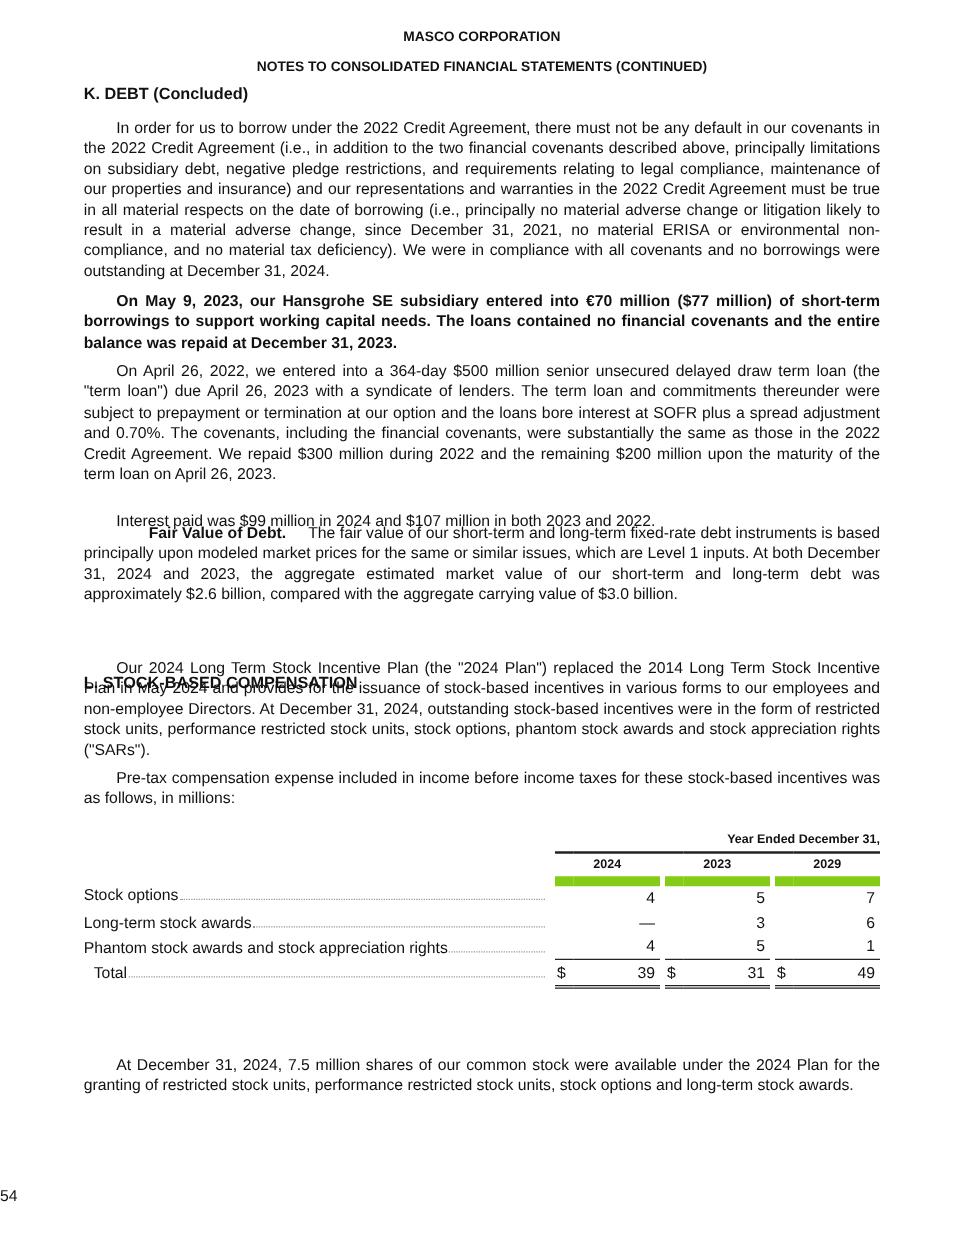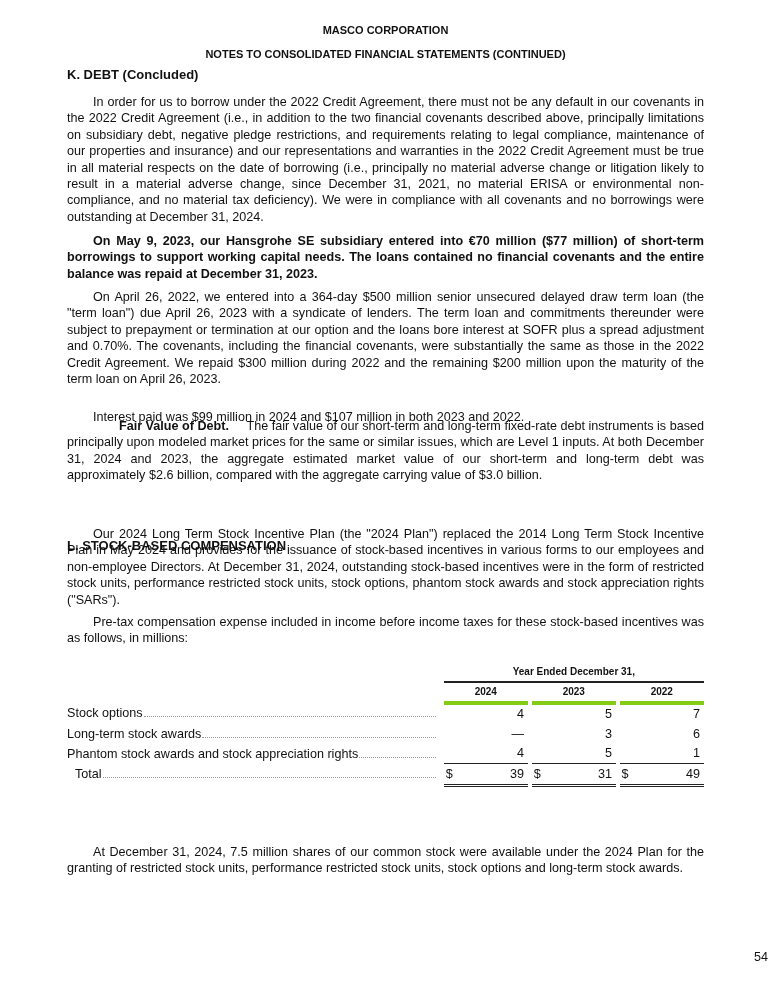--- a/index.html
+++ b/index.html
@@ -13,26 +13,26 @@
   .bold { font-weight: bold; padding-left: 26px; }
   table.fin { position: absolute; left: 0; top: 662px; width: 637px; border-collapse: collapse; font-size: 12.6px; }
   table.fin td { padding: 0; height: 19.5px; vertical-align: middle; }
   .lbl { width: 372px; white-space: nowrap; overflow: hidden; }
   .lbl-inner { display: flex; align-items: baseline; }
   .lbl-text { white-space: nowrap; }
   .dots { flex: 1; border-bottom: 1px dotted #999; margin: 0 4px 3px 1px; min-width: 6px; }
   .gap { width: 4px; }
   .cur { width: 14px; text-align: left; padding-left: 2px !important; }
   .num { width: 70px; text-align: right; padding-right: 4px !important; }
-  .yrhead { text-align: center; font-weight: bold; font-size: 10px; height: 18px !important; border-bottom: 2px solid #222; }
-  .colhead { text-align: center; font-weight: bold; font-size: 10px; height: 18px !important; border-bottom: 4px solid #84cc16; }
+  .yrhead { text-align: right; font-weight: bold; font-size: 10px; height: 18px !important; border-bottom: 2px solid #222; }
+  .colhead { text-align: center; font-weight: bold; font-size: 10px; height: 18px !important; border-bottom: 8px solid #84cc16; }
   .topline td.cell { border-top: 1.5px solid #222; }
   .dbl td.cell { border-bottom: 3px double #222; }
   .total-lbl { padding-left: 8px !important; }
-  .pgnum { position: absolute; top: 950px; left: 0; width: 768px; text-align: right; font-size: 12.6px; }
+  .pgnum { position: absolute; top: 950px; left: 0; width: 768px; text-align: left; font-size: 12.6px; }
 </style>
 </head>
 <body>
 
 <div class="page">
   <div class="hdr h1">MASCO CORPORATION</div>
   <div class="hdr h2">NOTES TO CONSOLIDATED FINANCIAL STATEMENTS (CONTINUED)</div>
 
   <div class="sec" style="top:67px;">K. DEBT (Concluded)</div>
 
@@ -55,21 +55,21 @@
       <td class="gap"></td>
       <td colspan="8" class="yrhead">Year Ended December 31,</td>
     </tr>
     <tr>
       <td class="lbl"></td>
       <td class="gap"></td>
       <td colspan="2" class="colhead">2024</td>
       <td class="gap"></td>
       <td colspan="2" class="colhead">2023</td>
       <td class="gap"></td>
-      <td colspan="2" class="colhead">2022</td>
+      <td colspan="2" class="colhead">2029</td>
     </tr>
     </tbody>
       <tbody id="rows-body">
         <tr>
           <td class="lbl">
             <div class="lbl-inner">
               <span class="lbl-text">Stock options</span>
               <span class="dots"></span>
             </div>
           </td>

